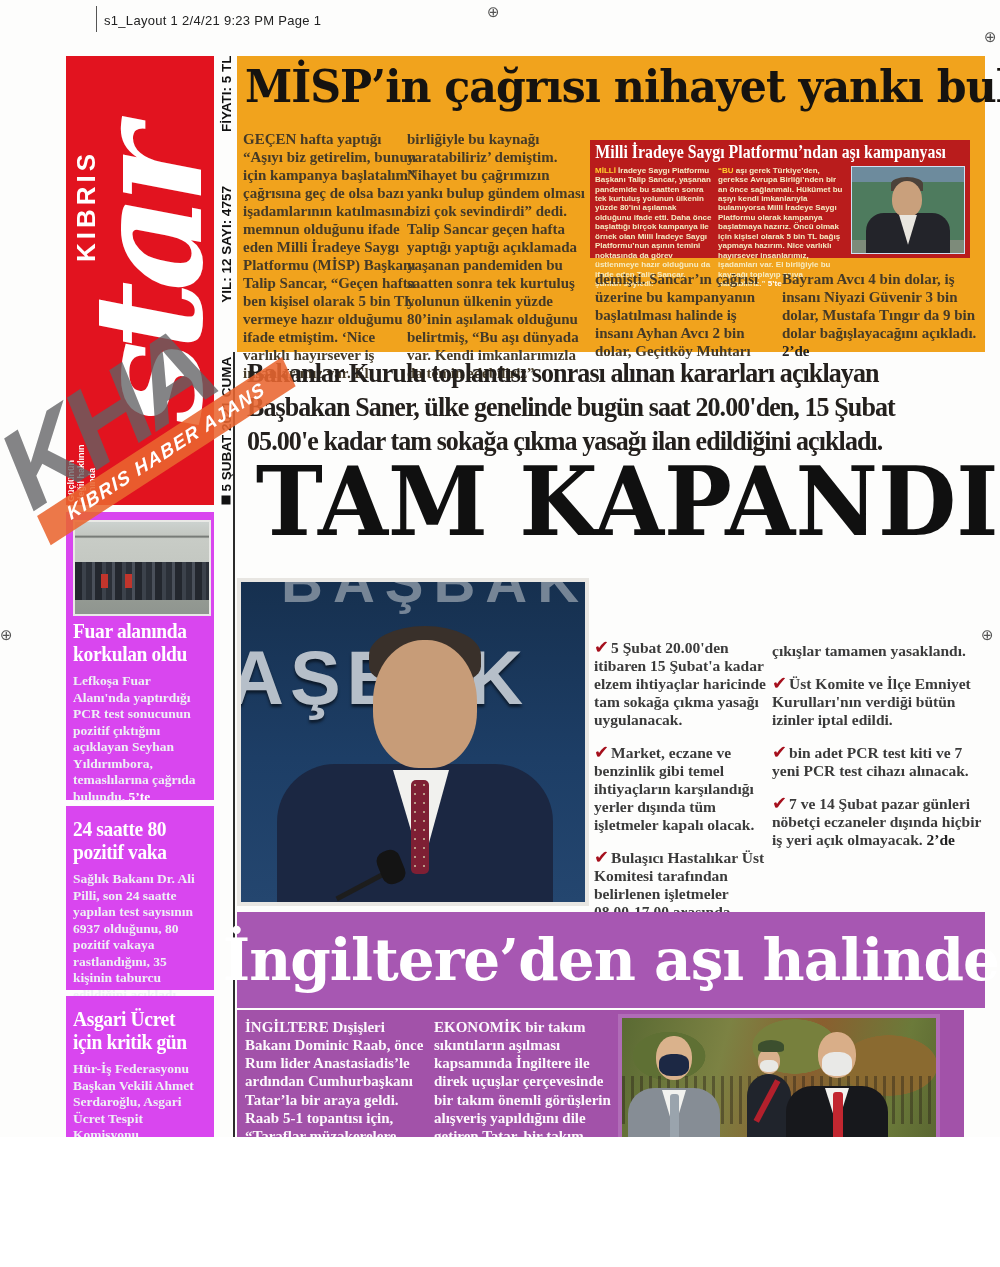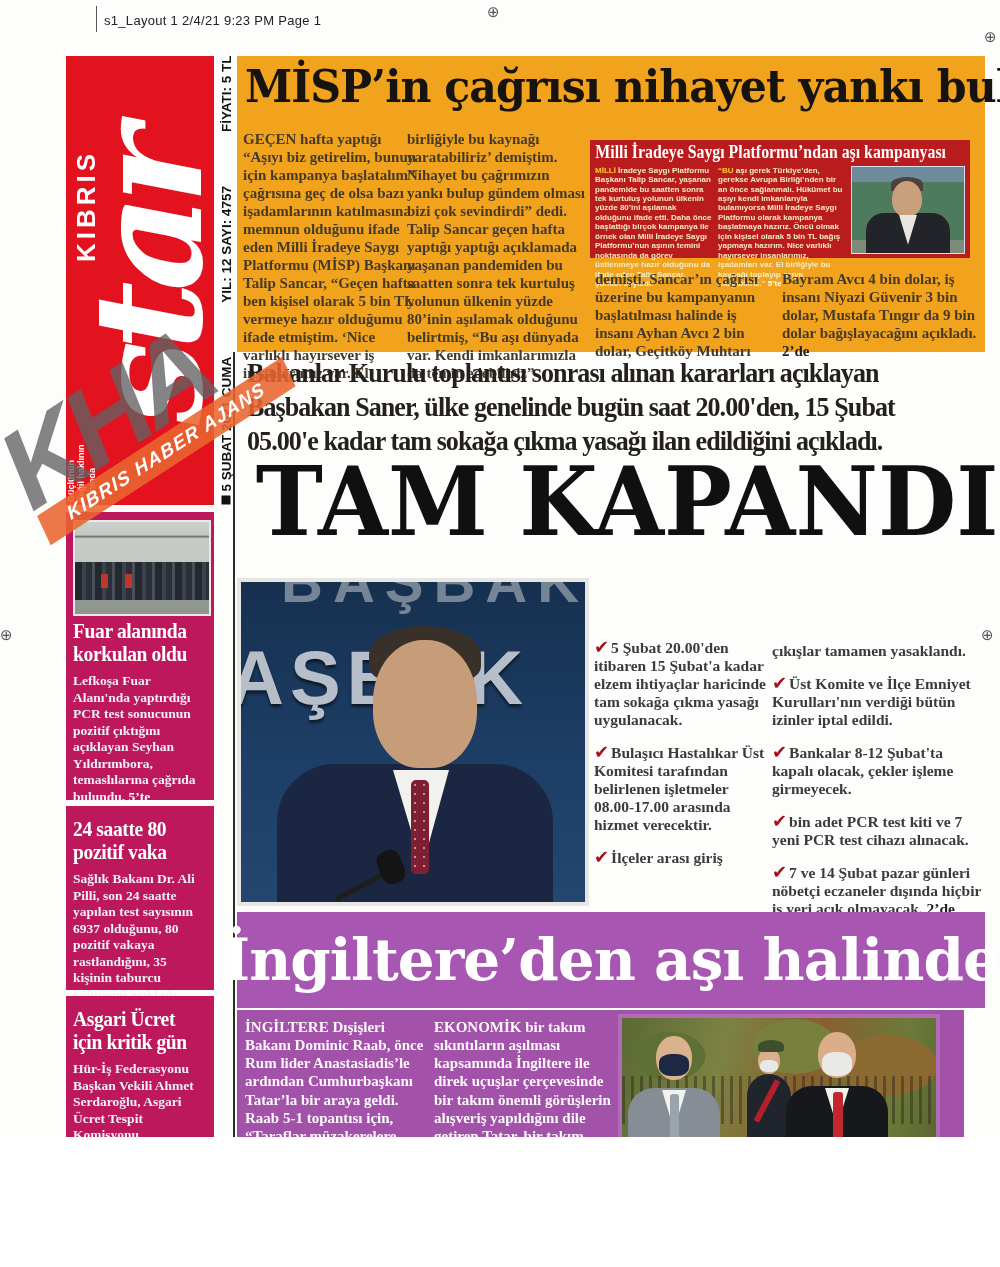--- a/index.html
+++ b/index.html
@@ -16,21 +16,21 @@
   .kibris{left:-12px;top:148px;width:196px;height:32px;color:#fff;
           font:900 26px "Liberation Sans",sans-serif;letter-spacing:4px;text-align:left;line-height:32px;}
   .star{left:-73px;top:217px;width:449px;height:126px;color:#fff;text-align:center;
         font:italic 900 150px "DejaVu Serif",serif;letter-spacing:-10px;line-height:118px;}
   .slogan{left:35px;top:443px;width:90px;height:28px;color:#fff;
           font:700 9px "Liberation Sans",sans-serif;line-height:1.15;text-align:left;}
   .strip{left:1px;top:269px;width:449px;height:22px;display:flex;justify-content:space-between;
          align-items:center;font:800 13.5px "Liberation Sans",sans-serif;color:#111;white-space:nowrap;}
   .sq{display:inline-block;width:9px;height:9px;background:#111;margin-right:4px;}
   
-  .side{left:66px;width:148px;background:#be185d;color:#fff;box-sizing:border-box;padding:8px 7px;}
+  .side{left:66px;width:148px;background:#d946ef;color:#fff;box-sizing:border-box;padding:8px 7px;}
   .side h3{margin:4px 0 0;font:900 21px/1.08 "Liberation Serif",serif;color:#fff;
            transform:scaleX(.93);transform-origin:left;letter-spacing:-.4px;}
   .side p{margin:8px 0 0;font:700 13.5px/1.22 "Liberation Serif",serif;color:#eef1f5;}
   .pref{font-weight:900;color:#fff;}
   .crowd{position:relative;width:134px;height:92px;border:2px solid #e9e9e6;overflow:hidden;
          background:linear-gradient(180deg,#ccd2cf 0%,#c3c7c1 14%,#6d716d 16%,#c8ccc6 18%,#c2c6c0 58%,#9aa098 60%,#8f958f 100%);}
   .crowd .row{position:absolute;left:0;right:0;bottom:14px;height:38px;
         background:repeating-linear-gradient(90deg,#23272e 0 7px,#3c424b 7px 11px,#2b3038 11px 17px,#4a505a 17px 20px);}
   .crowd .r1,.crowd .r2{position:absolute;bottom:26px;width:7px;height:14px;background:#c1352c;}
   .crowd .r1{left:26px;} .crowd .r2{left:50px;}
@@ -202,27 +202,27 @@
     <div class="pm-shirt"></div>
     <div class="pm-tie"></div>
     <div class="pm-hair"></div>
     <div class="pm-head"></div>
     <div class="pm-stem"></div>
     <div class="pm-mic"></div>
   </div>
 
   <div class="abs chkcol" style="left:594px;top:624px;width:174px;">
     <p><span class="tick">✔</span><span>5 Şubat 20.00'den itibaren 15 Şubat'a kadar elzem ihtiyaçlar haricinde tam sokağa çıkma yasağı uygulanacak.</span></p>
+    <p><span class="tick">✔</span><span>Market, eczane ve benzinlik gibi temel ihtiyaçların karşılandığı yerler dışında tüm işletmeler kapalı olacak.</span></p>
     <p><span class="tick">✔</span><span>Bulaşıcı Hastalıkar Üst Komitesi tarafından belirlenen işletmeler 08.00-17.00 arasında hizmet verecektir.</span></p>
     <p><span class="tick">✔</span><span>İlçeler arası giriş</span></p>
   </div>
   <div class="abs chkcol" style="left:772px;top:630px;width:212px;">
     <p>çıkışlar tamamen yasaklandı.</p>
     <p><span class="tick">✔</span><span>Üst Komite ve İlçe Emniyet Kurulları'nın verdiği bütün izinler iptal edildi.</span></p>
-    <p><span class="tick">✔</span><span>Bankalar 8-12 Şubat'ta kapalı olacak, çekler işleme girmeyecek.</span></p>
     <p><span class="tick">✔</span><span>bin adet PCR test kiti ve 7 yeni PCR test cihazı alınacak.</span></p>
     <p><span class="tick">✔</span><span>7 ve 14 Şubat pazar günleri nöbetçi eczaneler dışında hiçbir iş yeri açık olmayacak.</span> <b class="bref">2’de</b></p>
   </div>
 
   <div class="abs pur-bar">
     <span>İngiltere’den aşı halinde</span>
   </div>
   <div class="abs pur-body">
     <div class="pcol" style="left:8px;top:8px;width:180px;">
       <b>İNGİLTERE</b><span> Dışişleri Bakanı Dominic Raab, önce Rum lider Anastasiadis’le ardından Cumhurbaşkanı Tatar’la bir araya geldi.  Raab 5-1 topantısı için, “Taraflar müzakerelere uzlaşıya hazır şekilde gelmeli” dedi. Görüşmeden sonra konuşan Cumhurbaşkanı  Tatar, “Aşımızı istedik, Güney’e verilecekse biz de payımızı istiyoruz. Parası neyse öderiz” dedi.</span>

